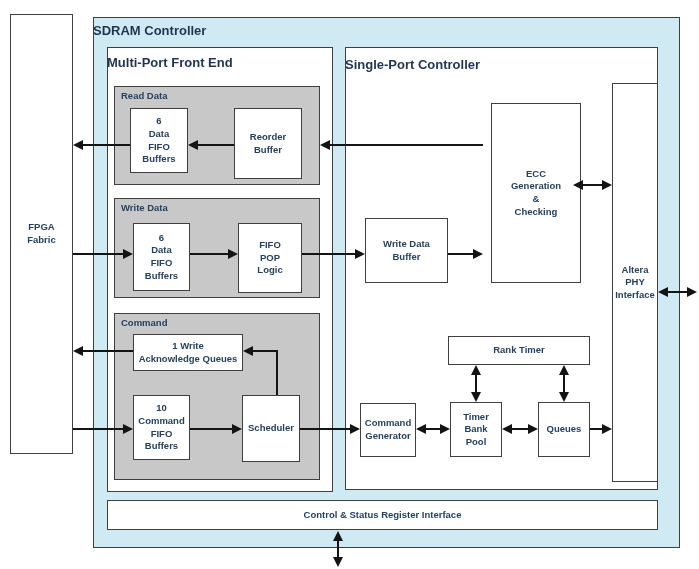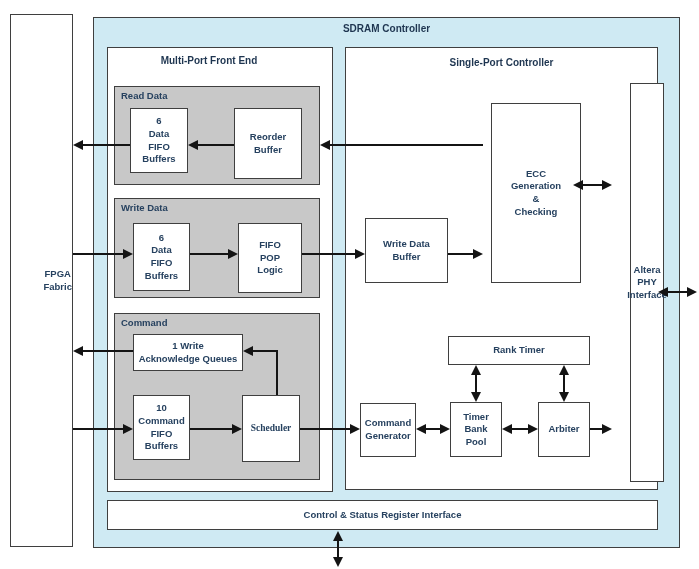--- a/index.html
+++ b/index.html
@@ -14,37 +14,36 @@
   .frame{background:#ffffff;}
   .fill-blue{background:#cfeaf3;}
   .lbl{
     font-weight:bold;font-size:9.5px;line-height:1.32;white-space:pre-line;
     text-align:center;color:#26415f;
   }
   .corner-lbl{
     position:absolute;top:3px;left:6px;font-weight:bold;font-size:9.5px;color:#26415f;
   }
   .title{
-    position:absolute;font-weight:bold;font-size:10px;color:#1e3550;
-    text-align:center;
+    position:absolute;font-weight:bold;font-size:13px;color:#1e3550;
   }
   .hl{position:absolute;height:2px;background:#141414;}
   .vl{position:absolute;width:2px;background:#141414;}
   .ah{position:absolute;width:0;height:0;}
   .ah.l{border-top:5px solid transparent;border-bottom:5px solid transparent;border-right:10px solid #141414;}
   .ah.r{border-top:5px solid transparent;border-bottom:5px solid transparent;border-left:10px solid #141414;}
   .ah.u{border-left:5px solid transparent;border-right:5px solid transparent;border-bottom:10px solid #141414;}
   .ah.d{border-left:5px solid transparent;border-right:5px solid transparent;border-top:10px solid #141414;}
 </style>
 </head>
 <body>
 
 <div id="stage">
 
-  <div class="box" style="left:10px;top:14px;width:63px;height:533px;justify-content:flex-end;">
+  <div class="box" style="left:10px;top:14px;width:63px;height:440px;">
     <span class="lbl">FPGA
 Fabric</span>
   </div>
 
   <div class="frame fill-blue" style="left:93px;top:17px;width:587px;height:531px;"></div>
   <div class="title" style="left:93px;top:23px;width:587px;">SDRAM Controller</div>
 
   <div class="frame" style="left:107px;top:47px;width:226px;height:445px;"></div>
   <div class="title" style="left:107px;top:55px;width:204px;">Multi-Port Front End</div>
 
@@ -86,21 +85,21 @@
   <div class="box" style="left:133px;top:334px;width:110px;height:37px;">
     <span class="lbl">1 Write
 Acknowledge Queues</span>
   </div>
   <div class="box" style="left:133px;top:395px;width:57px;height:65px;">
     <span class="lbl">10
 Command
 FIFO
 Buffers</span>
   </div>
-  <div class="box" style="left:242px;top:395px;width:58px;height:67px;font-family:Liberation Serif, serif;">
+  <div class="box" style="left:242px;top:395px;width:58px;height:67px;">
     <span class="lbl">Scheduler</span>
   </div>
 
   <div class="box" style="left:365px;top:218px;width:83px;height:65px;">
     <span class="lbl">Write Data
 Buffer</span>
   </div>
   <div class="box" style="left:483px;top:103px;width:90px;height:180px;margin-left:8px;">
     <span class="lbl">ECC
 Generation
@@ -113,23 +112,23 @@
   <div class="box" style="left:360px;top:403px;width:56px;height:54px;">
     <span class="lbl">Command
 Generator</span>
   </div>
   <div class="box" style="left:450px;top:402px;width:52px;height:55px;">
     <span class="lbl">Timer
 Bank
 Pool</span>
   </div>
   <div class="box" style="left:538px;top:402px;width:52px;height:55px;">
-    <span class="lbl">Arbiter</span>
+    <span class="lbl">Queues</span>
   </div>
-  <div class="box" style="left:630px;top:83px;width:34px;height:399px;">
+  <div class="box" style="left:612px;top:83px;width:46px;height:399px;">
     <span class="lbl">Altera
 PHY
 Interface</span>
   </div>
 
   <div class="box" style="left:107px;top:500px;width:551px;height:30px;">
     <span class="lbl">Control &amp; Status Register Interface</span>
   </div>
 
   <div class="hl" style="left:330px;top:144px;width:153px;"></div>

